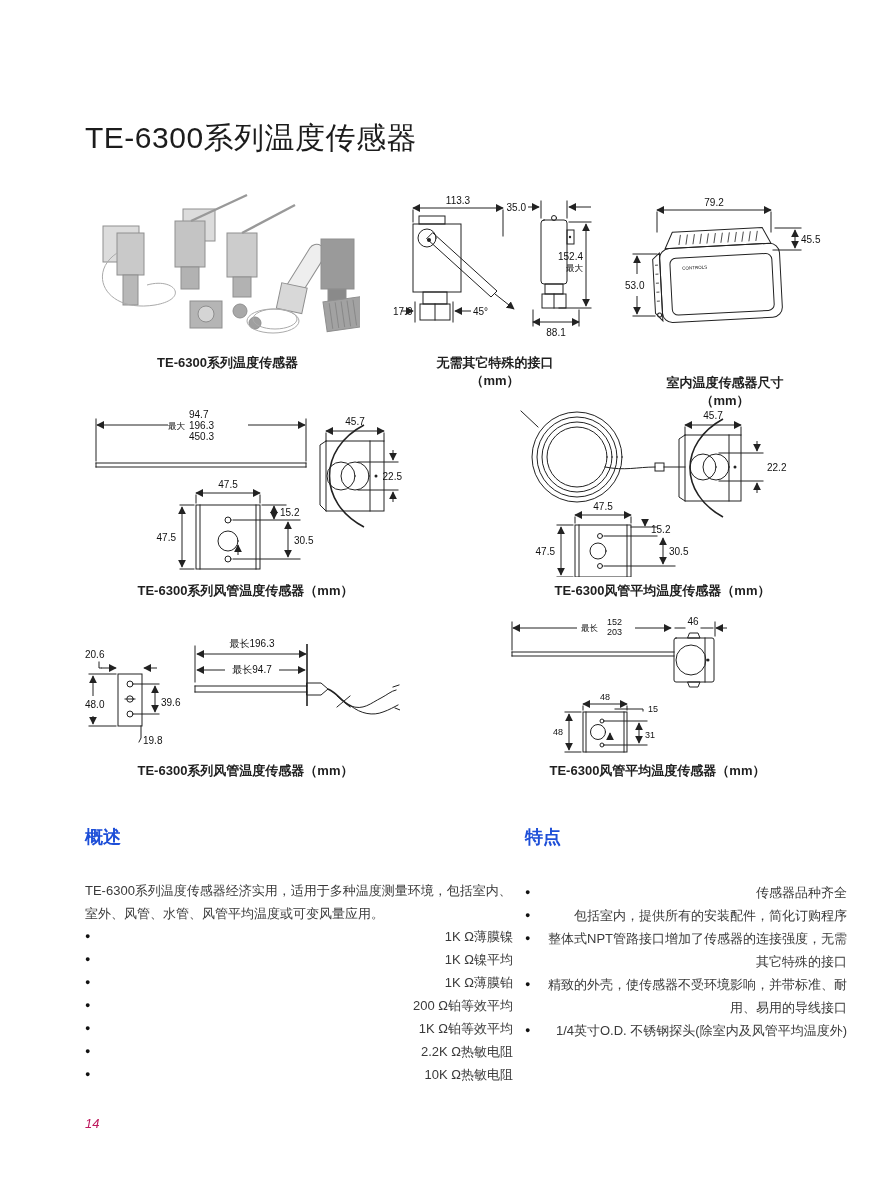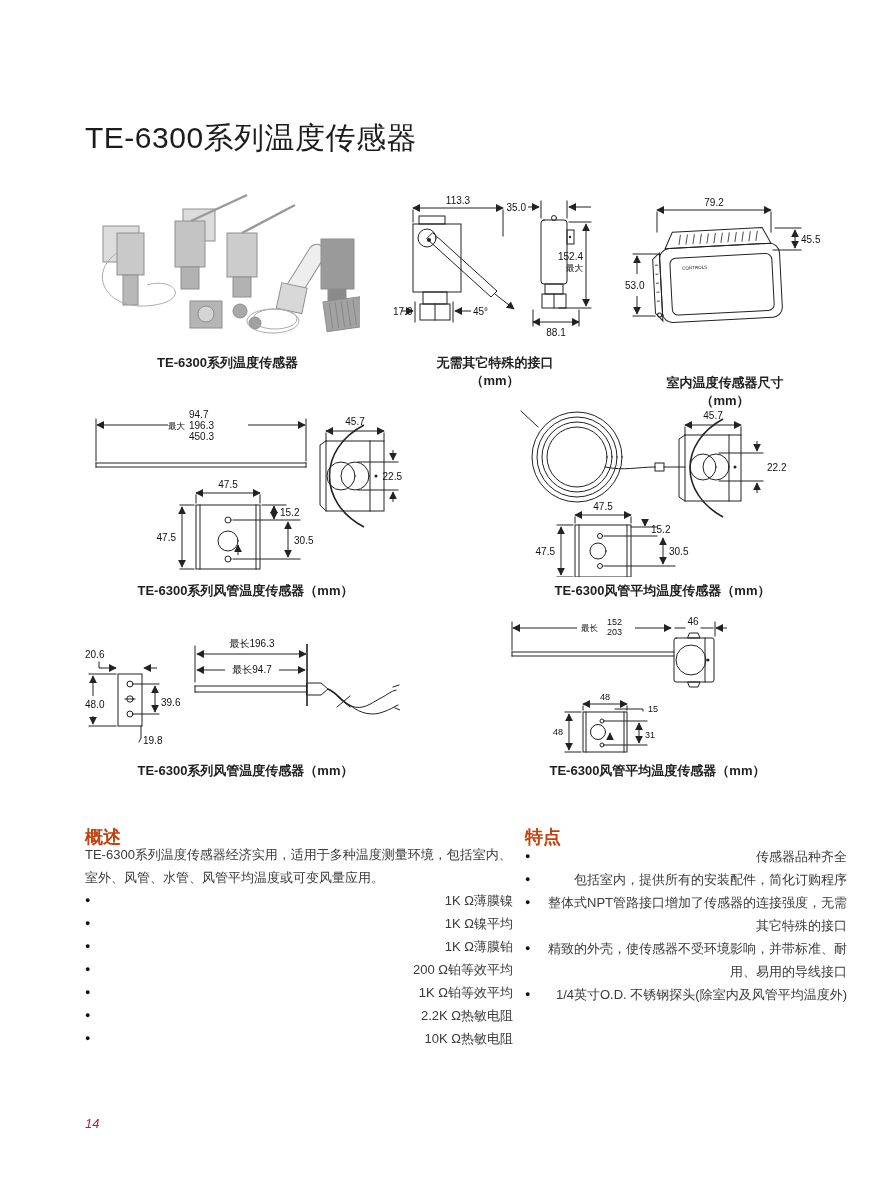--- a/index.html
+++ b/index.html
@@ -7,22 +7,22 @@
   .page-title{position:absolute;left:85px;top:98px;font-size:30px;font-weight:300;letter-spacing:.5px;color:#1c1c1c;}
   .fig{position:absolute;}
   .cap{position:absolute;text-align:center;font-size:13px;font-weight:600;color:#1f1f1f;line-height:18px;}
   svg{display:block;}
   .s{stroke:#222;stroke-width:1;fill:none;stroke-linecap:square;}
   .s2{stroke:#222;stroke-width:1.6;fill:none;}
   .dim{stroke:#222;stroke-width:1;fill:none;marker-start:url(#arw);marker-end:url(#arw);}
   .dime{stroke:#222;stroke-width:1;fill:none;marker-end:url(#arw);}
   svg text{font-family:"Liberation Sans","DejaVu Sans",sans-serif;font-size:10px;fill:#111;}
   svg text.sm{font-size:8.5px;}
-  .sec-h{position:absolute;font-size:18px;font-weight:700;color:#c2410c;}
-  .col{position:absolute;font-size:13px;line-height:23px;color:#3a3a3a;}
+  .sec-h{position:absolute;font-size:18px;font-weight:700;color:#1d4ed8;}
+  .col{position:absolute;font-size:13px;line-height:23px;color:#3a3a3a;margin-top:36px;}
   .b-item{display:flex;}
   .b-dot{width:17px;flex:none;font-size:9px;line-height:23px;color:#111;}
   .b-txt{flex:1;text-align:right;}
   .page-num{position:absolute;left:85px;top:1116px;font-size:13px;color:#be185d;font-style:italic;}
 </style>
 </head>
 <body>
 
 <svg width="0" height="0" style="position:absolute" aria-hidden="true">
   <defs>

